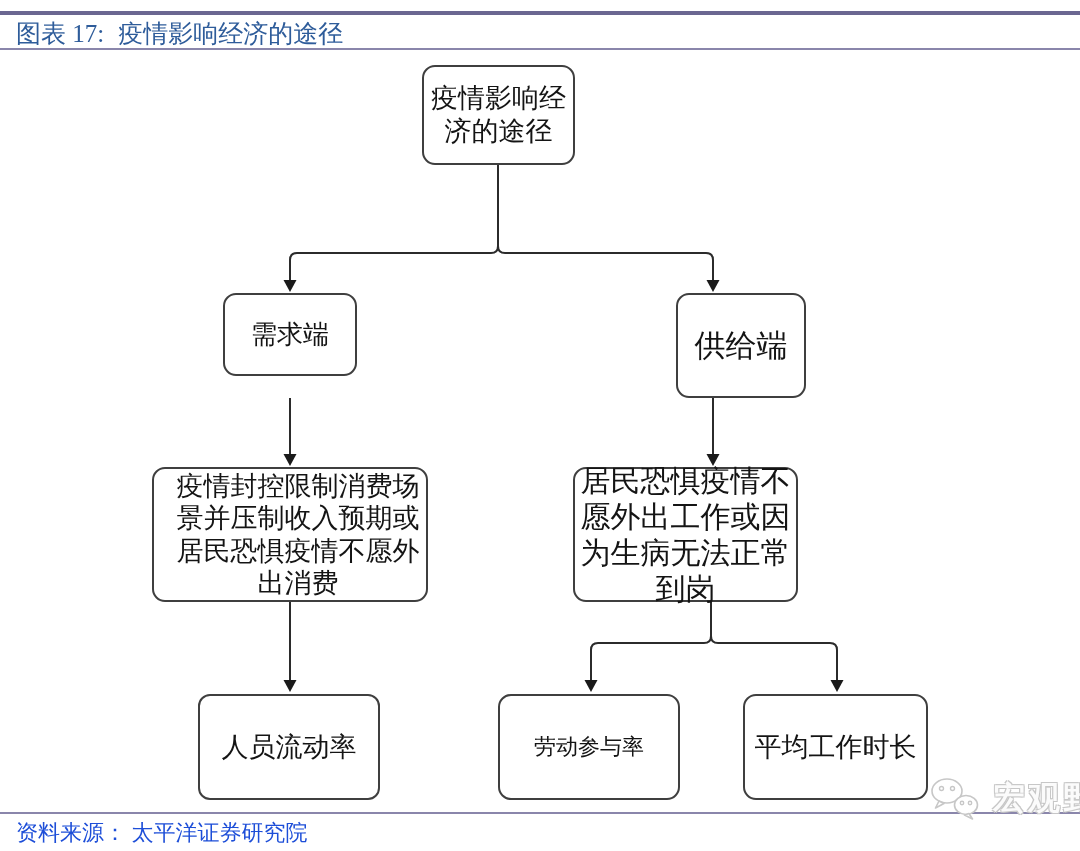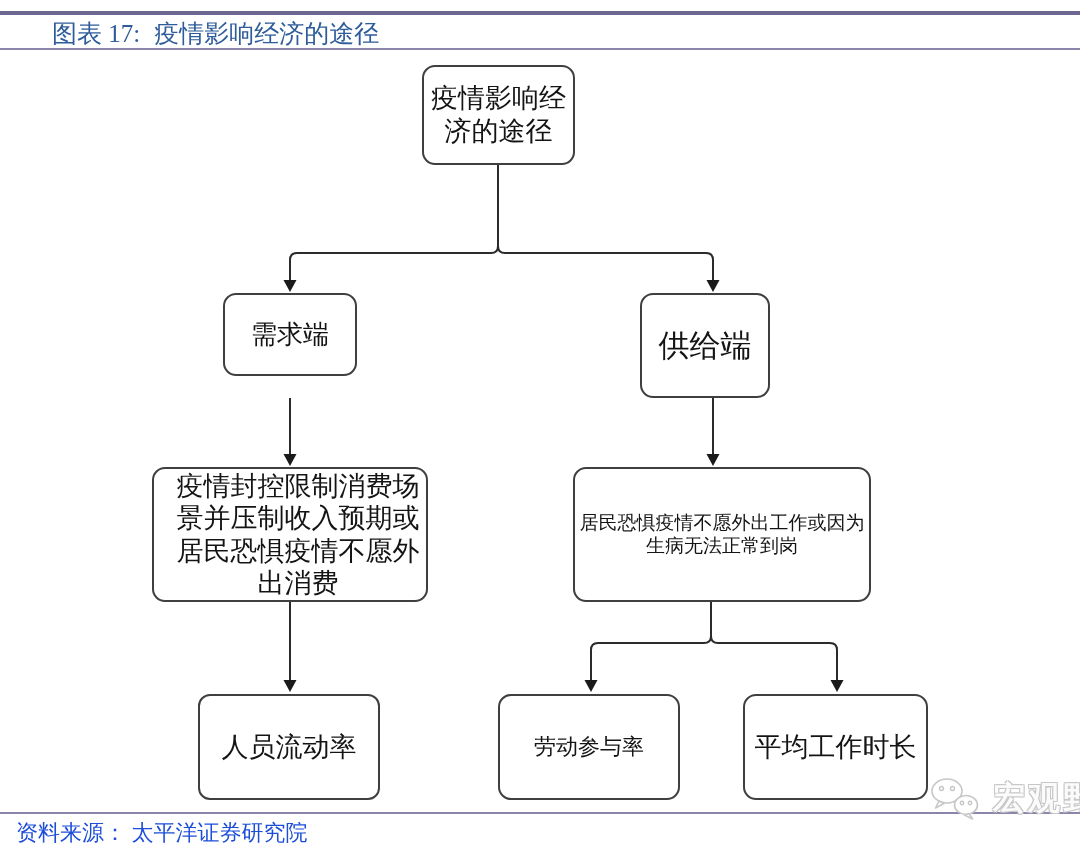--- a/index.html
+++ b/index.html
@@ -15,21 +15,21 @@
   .rule { position: absolute; left: 0; width: 1080px; }
   .rule-top      { top: 11px;  height: 4px; background: #6b6791; }
   .rule-title    { top: 48px;  height: 2px; background: #8a86ab; }
   .rule-bottom   { top: 812px; height: 2px; background: #8a86ab; }
 
   .figure-title {
     position: absolute; left: 16px; top: 17px;
     font-family: "Liberation Serif", serif;
     font-size: 25px; color: #2e5c9a; white-space: nowrap;
   }
-  .figure-title .num { margin-right: 14px; margin-left: 36px; }
+  .figure-title .num { margin-right: 14px; }
 
   .source-line {
     position: absolute; left: 16px; top: 818px;
     font-family: "Liberation Serif", serif;
     font-size: 22px; color: #1d4ed8; white-space: nowrap;
   }
 
   
   .node {
     position: absolute; box-sizing: border-box;
@@ -37,23 +37,23 @@
     border: 2px solid #3f3f3f;
     border-radius: 13px;
     display: flex; align-items: center; justify-content: center;
     text-align: center;
     color: #141414;
     line-height: 1.22;
     z-index: 2;
   }
   .node-root          { left: 422px; top: 65px;  width: 153px; height: 100px; font-size: 27px; }
   .node-demand        { left: 223px; top: 293px; width: 134px; height: 83px; font-size: 26px; }
-  .node-supply        { left: 640px; top: 293px; width: 130px; height: 105px; font-size: 31px; text-align: right; }
+  .node-supply        { left: 676px; top: 293px; width: 130px; height: 105px; font-size: 31px; text-align: right; }
   .node-demand-detail { left: 152px; top: 467px; width: 276px; height: 135px; font-size: 27px; line-height: 1.2; padding-left: 16px; }
-  .node-supply-detail { left: 573px; top: 467px; width: 298px; height: 135px; font-size: 19px; line-height: 1.2; }
+  .node-supply-detail { left: 573px; top: 467px; width: 225px; height: 135px; font-size: 30px; line-height: 1.2; }
   .node-mobility      { left: 198px; top: 694px; width: 182px; height: 106px; font-size: 27px; border-radius: 12px; }
   .node-participation { left: 498px; top: 694px; width: 182px; height: 106px; font-size: 22px; }
   .node-hours         { left: 743px; top: 694px; width: 185px; height: 106px; font-size: 27px; }
 
   .connectors {
     position: absolute; left: 0; top: 0; z-index: 1;
     pointer-events: none;
   }
   .connectors path     { fill: none; stroke: #2b2b2b; stroke-width: 2; }
   .connectors polygon  { fill: #1a1a1a; stroke: none; }

